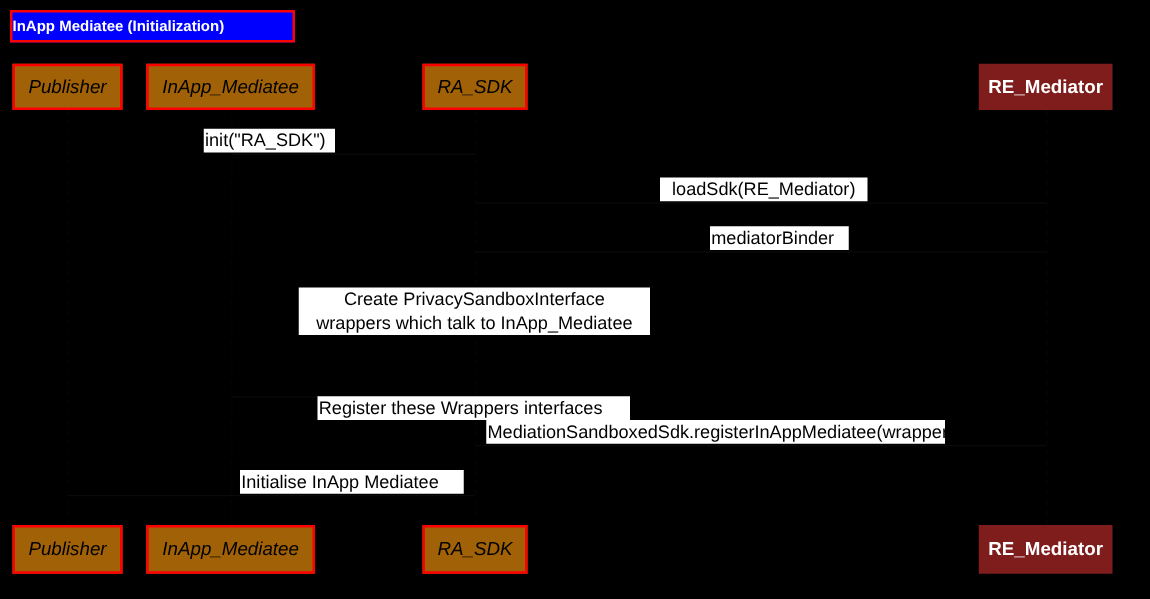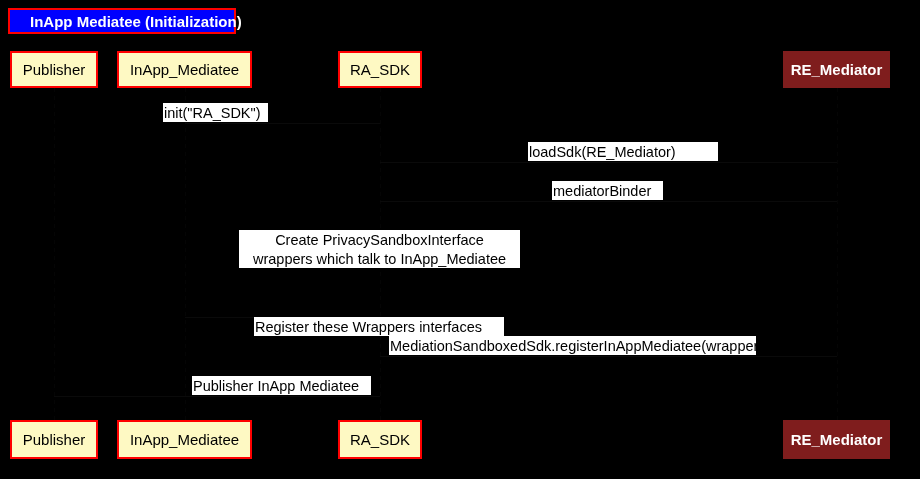--- a/index.html
+++ b/index.html
@@ -22,41 +22,42 @@
     left: 8px;
     top: 8px;
     width: 228px;
     height: 26px;
     background: #0000ff;
     border: 2px solid #ff0000;
     box-sizing: border-box;
     display: flex;
     align-items: center;
     justify-content: flex-start;
-    padding-left: 20px;
+    padding-left: 0;
     color: #ffffff;
-    font-size: 15px;
+    font-size: 12px;
     font-weight: bold;
     white-space: nowrap;
   }
 
   
   .participant {
     position: absolute;
     box-sizing: border-box;
     display: flex;
     align-items: center;
     justify-content: center;
     white-space: nowrap;
     font-size: 15px;
   }
   .participant.light {
-    background: #fef9c3;
+    background: #a16207;
     border: 2px solid #ff0000;
     color: #000000;
+    font-style: italic;
   }
   .participant.accent {
     background: #7f1d1d;
     border: none;
     color: #ffffff;
     font-weight: bold;
   }
 
   
   .lifeline {
@@ -121,22 +122,22 @@
 
   <div id="feet">
       <div class="participant light" style="left: 10px; top: 420px; width: 88px; height: 39px;">Publisher</div>
       <div class="participant light" style="left: 117px; top: 420px; width: 135px; height: 39px;">InApp_Mediatee</div>
       <div class="participant light" style="left: 338px; top: 420px; width: 84px; height: 39px;">RA_SDK</div>
       <div class="participant accent" style="left: 783px; top: 420px; width: 107px; height: 39px;">RE_Mediator</div>
     </div>
 
   <div id="messages">
       <div class="msg" style="left: 163px; top: 103px; width: 105px; height: 19px;">init("RA_SDK")</div>
-      <div class="msg" style="left: 528px; top: 142px; width: 190px; height: 19px;">loadSdk(RE_Mediator)</div>
-      <div class="msg" style="left: 552px; top: 181px; width: 111px; height: 19px;">mediatorBinder</div>
+      <div class="msg" style="left: 528px; top: 142px; width: 166px; height: 19px; text-align: center;">loadSdk(RE_Mediator)</div>
+      <div class="msg" style="left: 568px; top: 181px; width: 111px; height: 19px;">mediatorBinder</div>
       <div class="msg center" style="left: 239px; top: 230px; width: 281px; height: 38px;">Create PrivacySandboxInterface
 wrappers which talk to InApp_Mediatee</div>
       <div class="msg" style="left: 254px; top: 297px; width: 250px; height: 19px; margin-top: 20px;">Register these Wrappers interfaces</div>
       <div class="msg" style="left: 389px; top: 336px; width: 367px; height: 19px;">MediationSandboxedSdk.registerInAppMediatee(wrapperObj)</div>
-      <div class="msg" style="left: 192px; top: 376px; width: 179px; height: 19px;">Publisher InApp Mediatee</div>
+      <div class="msg" style="left: 192px; top: 376px; width: 179px; height: 19px;">Initialise InApp Mediatee</div>
     </div>
 
 </div>
 
 </body></html>

